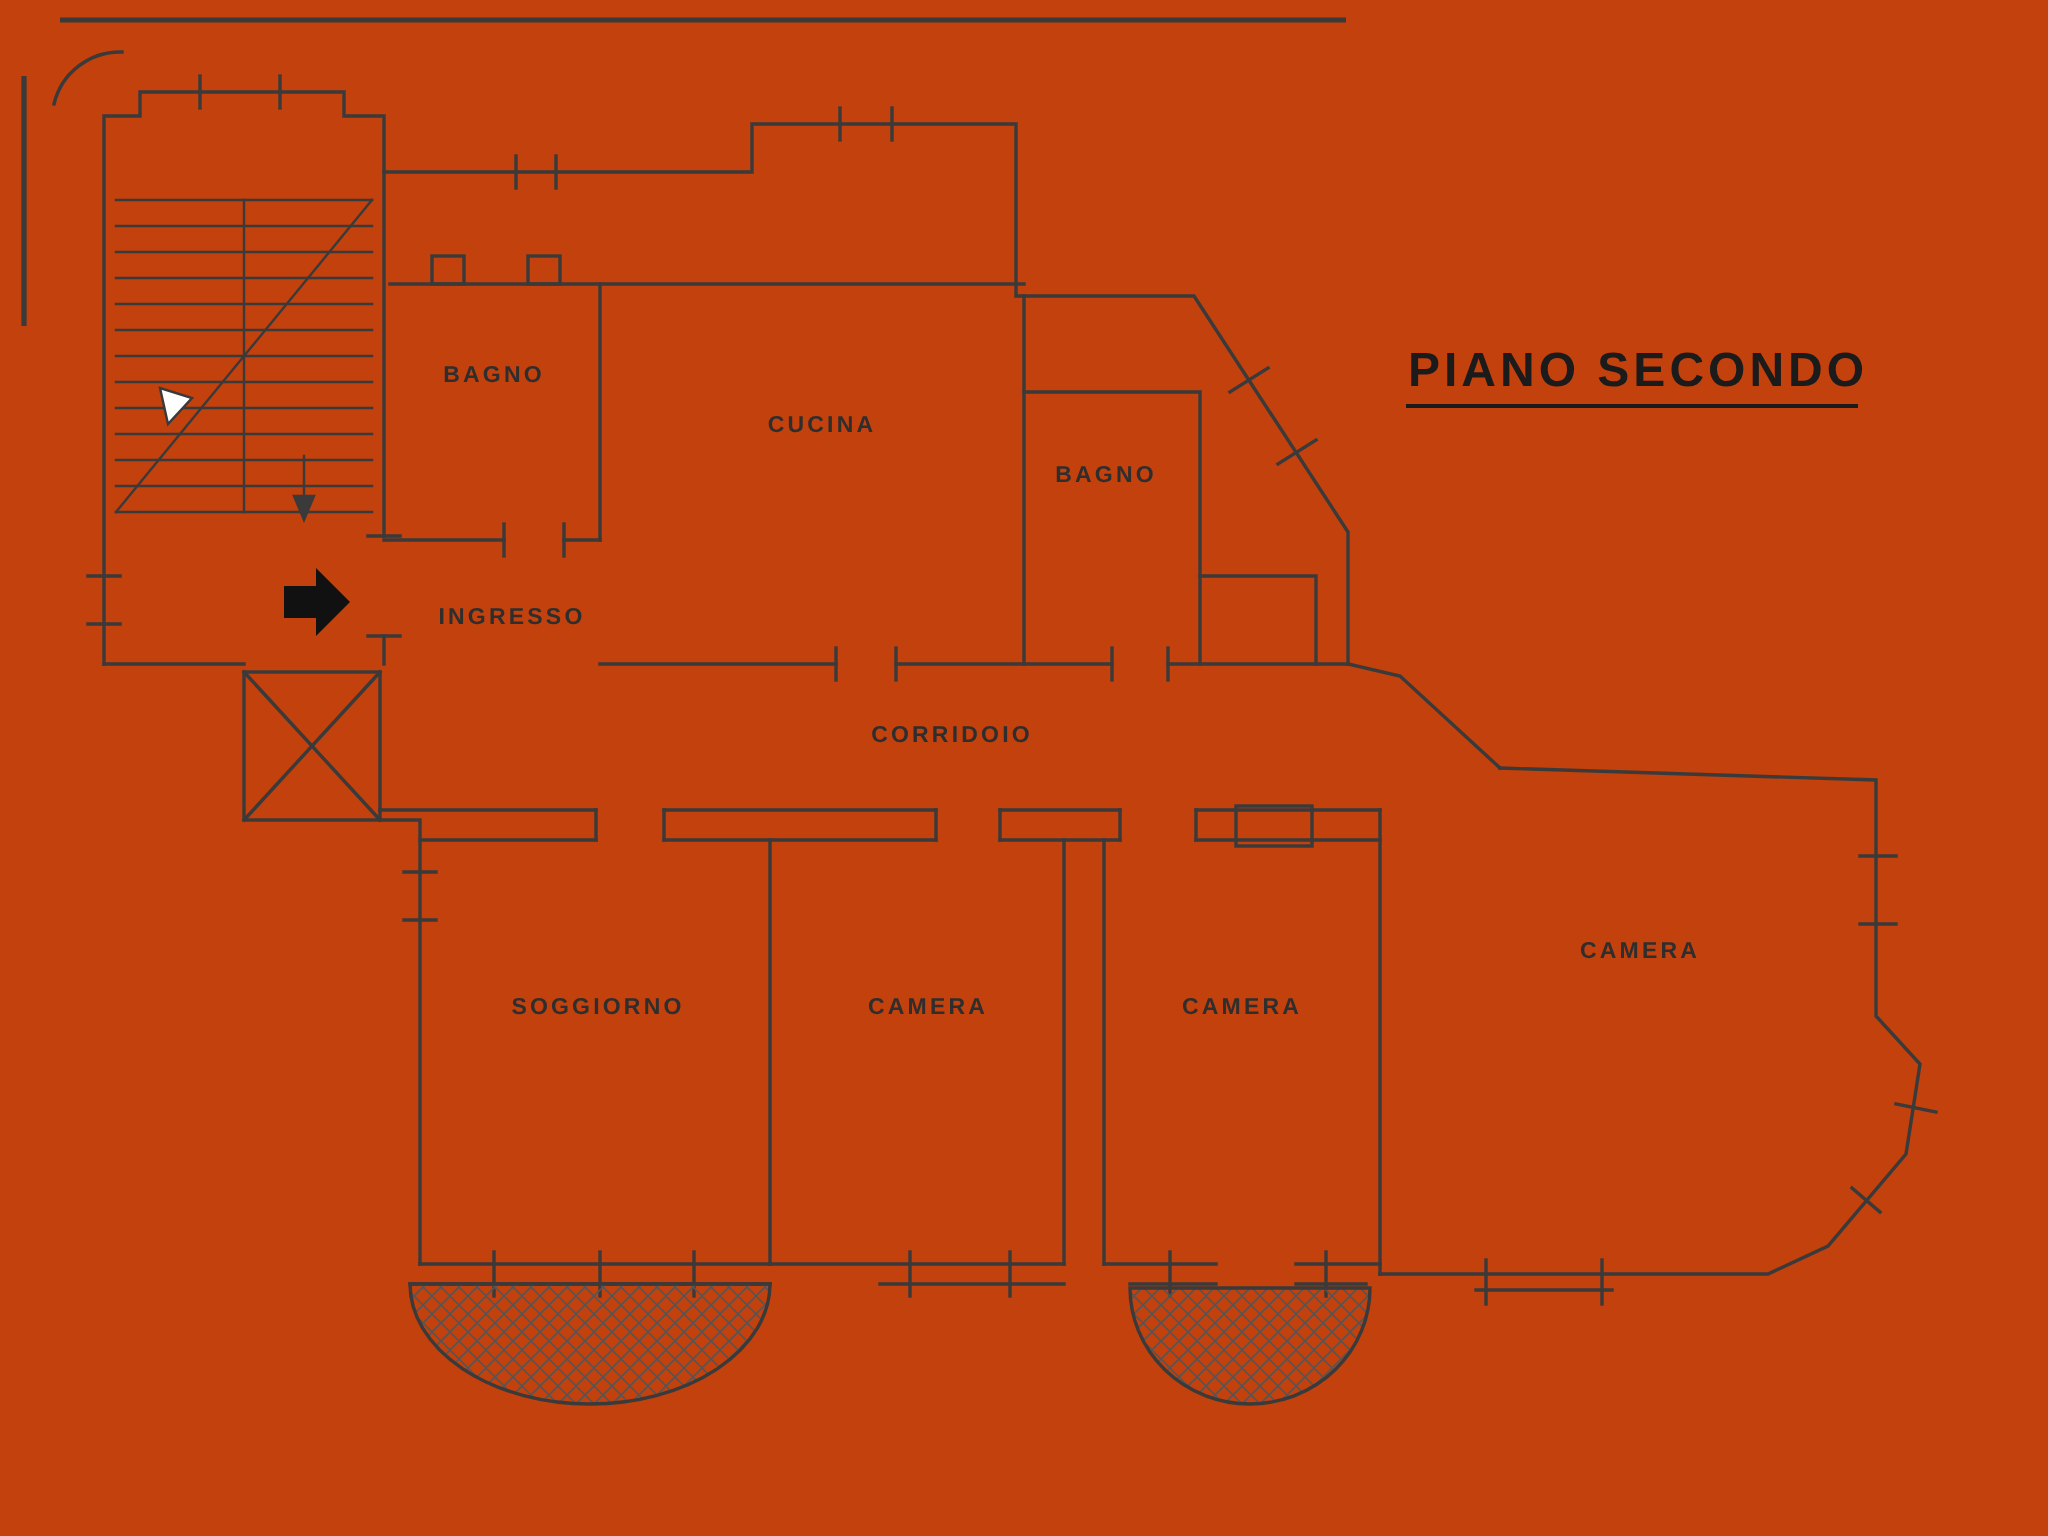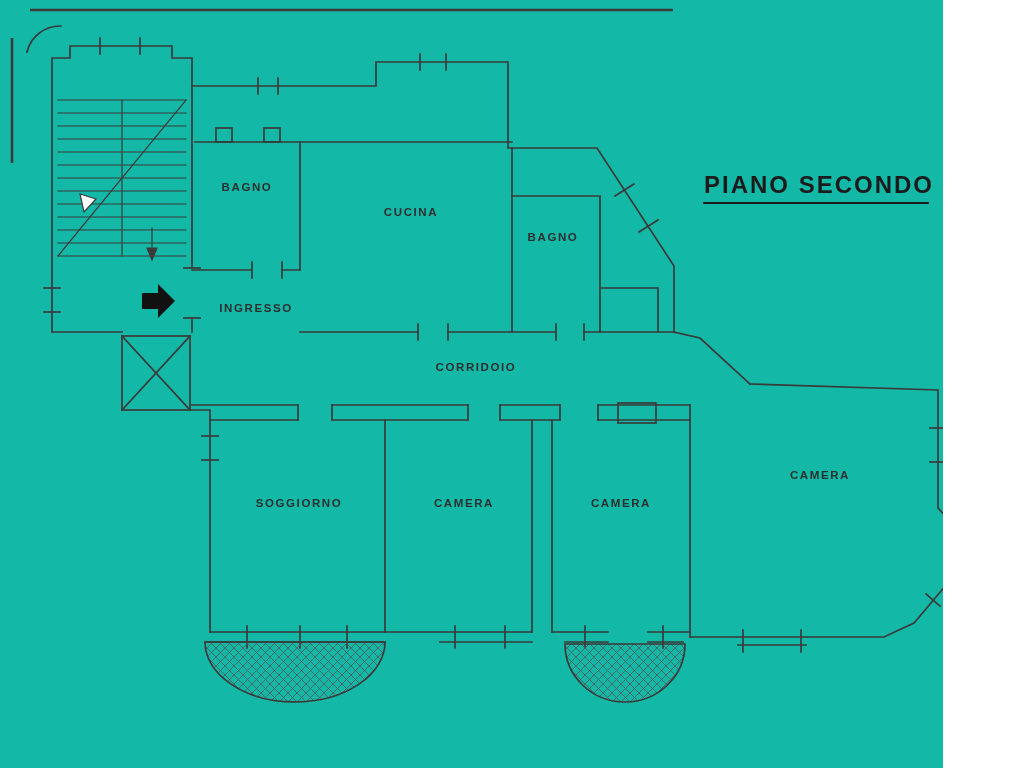--- a/index.html
+++ b/index.html
@@ -1,18 +1,18 @@
 <!DOCTYPE html>
 <html><head>
 <meta charset="utf-8">
 <style>
   html, body { margin: 0; padding: 0; background: #ffffff; }
   .page {
-    width: 943px; height: 768px; position: relative;
-    background: #14b8a6; overflow: hidden;
+    width: 1024px; height: 768px; position: relative;
+    background: #c2410c; overflow: hidden;
     font-family: "Liberation Sans", sans-serif;
   }
   svg { position: absolute; left: 0; top: 0; }
   .walls  { fill: none; stroke-width: 1.7; stroke-linecap: square; }
   .frame  { stroke-width: 2.6; }
   .thin   { stroke-width: 1.2; }
   .room-label {
     font-family: "Liberation Sans", sans-serif;
     font-size: 11.5px; font-weight: bold; letter-spacing: 1.6px;
   }

